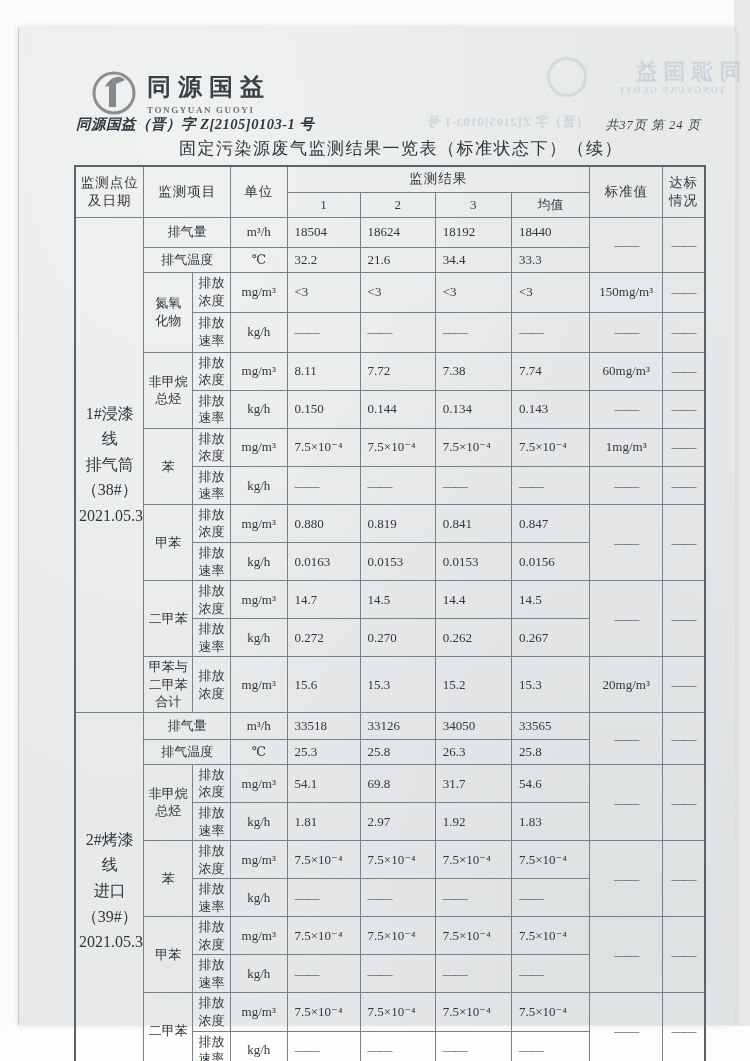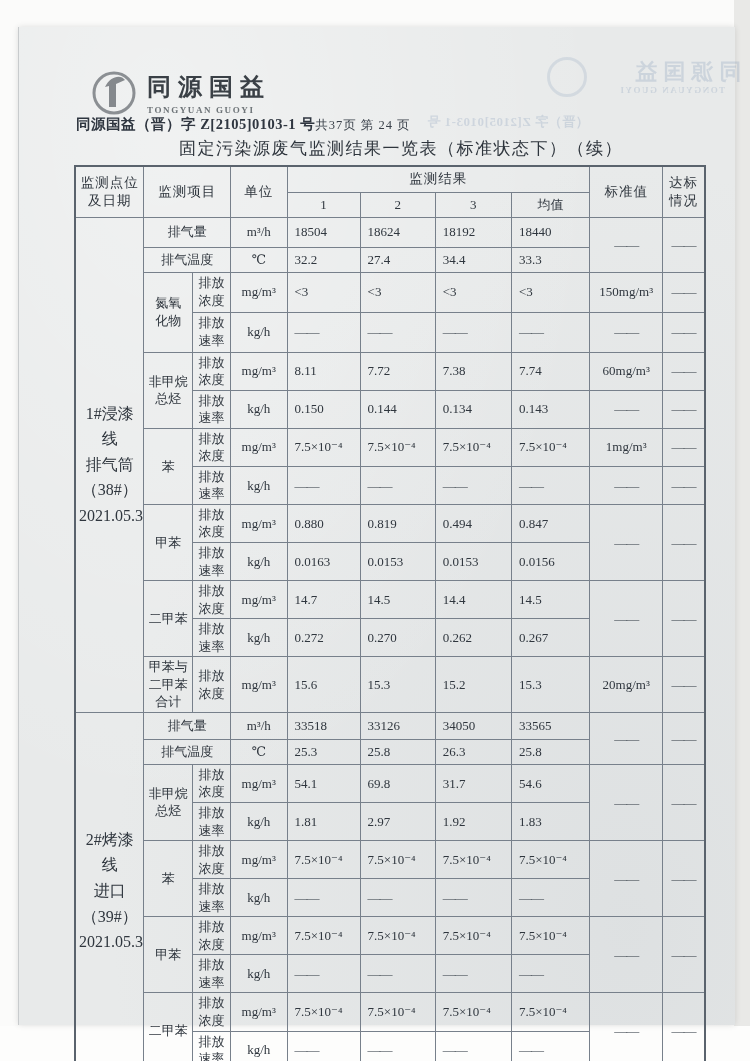--- a/index.html
+++ b/index.html
@@ -20,21 +20,21 @@
     border-left:1px solid #c8cbcd;
     box-shadow:0 0 6px rgba(0,0,0,.12);
   }
   
   .logo-row{position:absolute;left:54px;top:38px;width:640px;height:62px;}
   .logo-mark{position:absolute;left:18px;top:2px;width:46px;height:50px;}
   .brand{position:absolute;left:74px;top:6px;}
   .brand-cn{font-size:24px;font-weight:bold;color:#3a4046;letter-spacing:7px;}
   .brand-en{font-size:9px;font-weight:bold;color:#6e7478;letter-spacing:1.6px;margin-top:2px;}
   .slogan{position:absolute;left:228px;top:10px;display:flex;gap:52px;font-size:17px;font-weight:bold;color:#343b43;letter-spacing:2px;}
-  .docline{position:absolute;left:57px;top:88px;width:625px;display:flex;justify-content:flex-start;align-items:flex-end;}
+  .docline{position:absolute;left:57px;top:88px;width:625px;display:flex;justify-content:space-between;align-items:flex-end;font-style:italic;}
   .doc-no{font-size:14.5px;font-weight:600;color:#2f3640;letter-spacing:.5px;}
   .pages{font-size:12.5px;color:#3a414a;letter-spacing:1px;}
   .title{position:absolute;left:10px;top:110px;width:716px;text-align:center;font-size:17px;color:#2e353d;letter-spacing:1.5px;padding-left:28px;box-sizing:border-box;}
   
   .ghost{position:absolute;transform:scaleX(-1);color:#7d95b5;opacity:.25;filter:blur(.4px);pointer-events:none;}
   .ghost-brand{right:-6px;top:30px;font-size:22px;font-weight:bold;letter-spacing:6px;}
   .ghost-brand-en{right:10px;top:58px;font-size:9px;font-weight:bold;letter-spacing:1.5px;}
   .ghost-ring{position:absolute;right:148px;top:30px;width:34px;height:34px;border:3px solid #8aa0bd;border-radius:50%;opacity:.22;filter:blur(.5px);}
   .ghost-doc{left:408px;top:86px;font-size:13px;font-weight:600;letter-spacing:.5px;}
   
@@ -129,21 +129,21 @@
       <td class="val">18624</td>
       <td class="val">18192</td>
       <td class="val">18440</td>
       <td class="dash" rowspan="2">——</td>
       <td class="dash" rowspan="2">——</td>
     </tr>
     <tr style="height:25px">
       <td colspan="2">排气温度</td>
       <td>℃</td>
       <td class="val">32.2</td>
-      <td class="val">27.4</td>
+      <td class="val">21.6</td>
       <td class="val">34.4</td>
       <td class="val">33.3</td>
     </tr>
 
     <tr style="height:40px">
       <td rowspan="2">氮氧
 化物</td>
       <td>排放
 浓度</td>
       <td>mg/m³</td>
@@ -215,21 +215,21 @@
       <td class="dash">——</td>
     </tr>
 
     <tr style="height:32px">
       <td rowspan="2">甲苯</td>
       <td>排放
 浓度</td>
       <td>mg/m³</td>
       <td class="val">0.880</td>
       <td class="val">0.819</td>
-      <td class="val">0.494</td>
+      <td class="val">0.841</td>
       <td class="val">0.847</td>
       <td class="dash" rowspan="2">——</td>
       <td class="dash" rowspan="2">——</td>
     </tr>
     <tr style="height:32px">
       <td>排放
 速率</td>
       <td>kg/h</td>
       <td class="val">0.0163</td>
       <td class="val">0.0153</td>

